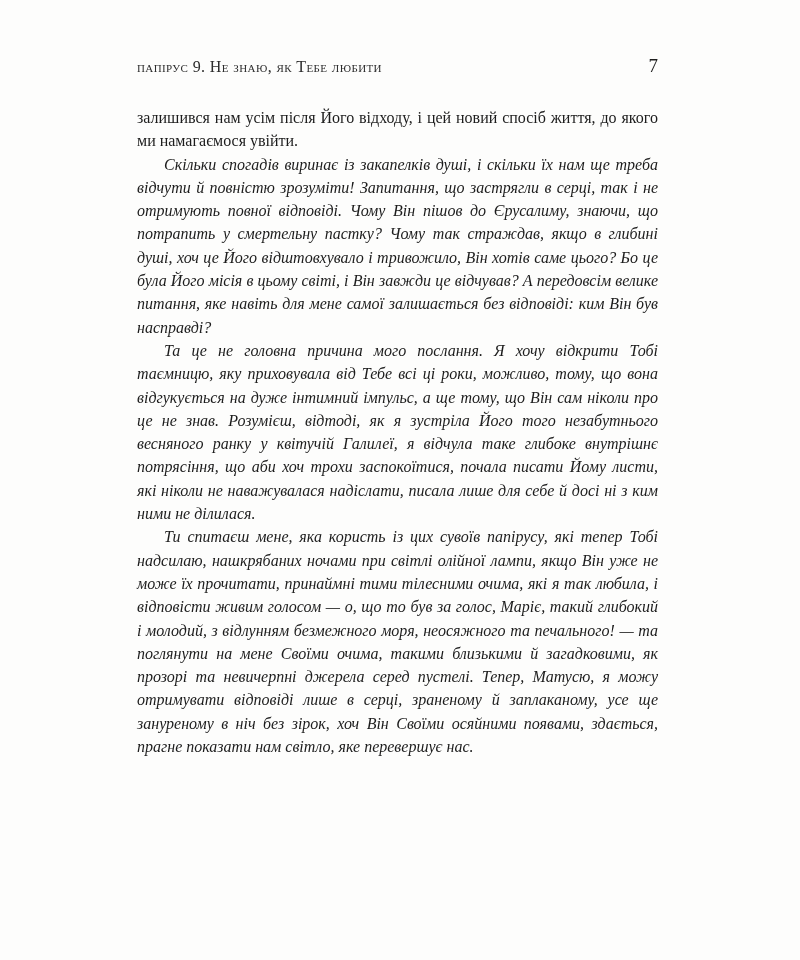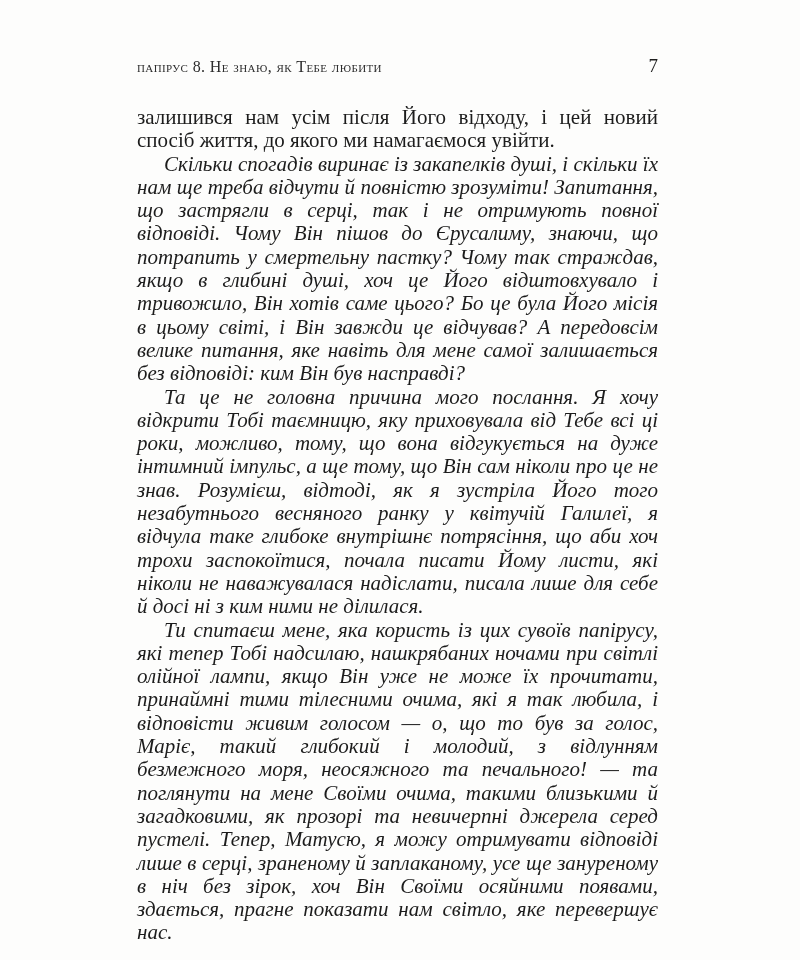--- a/index.html
+++ b/index.html
@@ -32,40 +32,40 @@
     color: #2c2c2c;
     white-space: nowrap;
   }
   .page-number {
     font-size: 19px;
     color: #1e1e1e;
   }
   .body-text {
     margin-top: 31px;
     color: #1c1c1c;
-    font-size: 21px;
+    font-size: 16px;
     line-height: 23.3px;
     text-align: justify;
   }
   .body-text p {
     margin: 0;
     padding: 0;
   }
   .body-text p.indent {
     text-indent: 27px;
     font-style: italic;
   }
 </style>
 </head>
 <body>
 
 <div class="page" style="background: rgb(253, 253, 252);">
   <div class="page-inner">
     <div class="header-row">
-      <span class="running-title" style="color: rgb(44, 44, 44);">папірус 8. Не знаю, як Тебе любити</span>
+      <span class="running-title" style="color: rgb(44, 44, 44);">папірус 9. Не знаю, як Тебе любити</span>
       <span class="page-number">7</span>
     </div>
     <div class="body-text" style="color: rgb(28, 28, 28);">
         <p>залишився нам усім після Його відходу, і цей новий спосіб життя, до якого ми намагаємося увійти.</p>
         <p class="indent">Скільки спогадів виринає із закапелків душі, і скільки їх нам ще треба відчути й повністю зрозуміти! Запитання, що застрягли в серці, так і не отримують повної відповіді. Чому Він пішов до Єрусалиму, знаючи, що потрапить у смертельну пастку? Чому так страждав, якщо в глибині душі, хоч це Його відштовхувало і тривожило, Він хотів саме цього? Бо це була Його місія в цьому світі, і Він завжди це відчував? А передовсім велике питання, яке навіть для мене самої залишається без відповіді: ким Він був насправді?</p>
         <p class="indent">Та це не головна причина мого послання. Я хочу відкрити Тобі таємницю, яку приховувала від Тебе всі ці роки, можливо, тому, що вона відгукується на дуже інтимний імпульс, а ще тому, що Він сам ніколи про це не знав. Розумієш, відтоді, як я зустріла Його того незабутнього весняного ранку у квітучій Галилеї, я відчула таке глибоке внутрішнє потрясіння, що аби хоч трохи заспокоїтися, почала писати Йому листи, які ніколи не наважувалася надіслати, писала лише для себе й досі ні з ким ними не ділилася.</p>
         <p class="indent">Ти спитаєш мене, яка користь із цих сувоїв папірусу, які тепер Тобі надсилаю, нашкрябаних ночами при світлі олійної лампи, якщо Він уже не може їх прочитати, принаймні тими тілесними очима, які я так любила, і відповісти живим голосом — о, що то був за голос, Маріє, такий глибокий і молодий, з відлунням безмежного моря, неосяжного та печального! — та поглянути на мене Своїми очима, такими близькими й загадковими, як прозорі та невичерпні джерела серед пустелі. Тепер, Матусю, я можу отримувати відповіді лише в серці, зраненому й заплаканому, усе ще зануреному в ніч без зірок, хоч Він Своїми осяйними появами, здається, прагне показати нам світло, яке перевершує нас.</p>
       </div>
   </div>
 </div>

